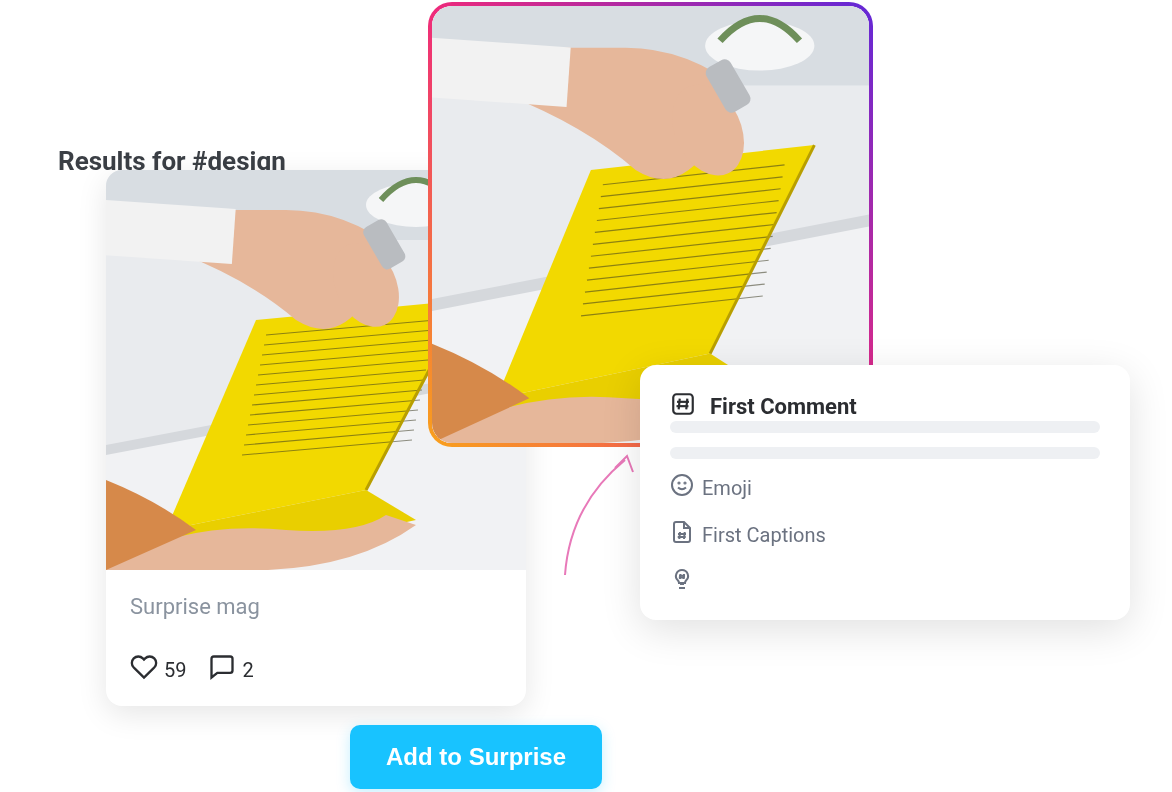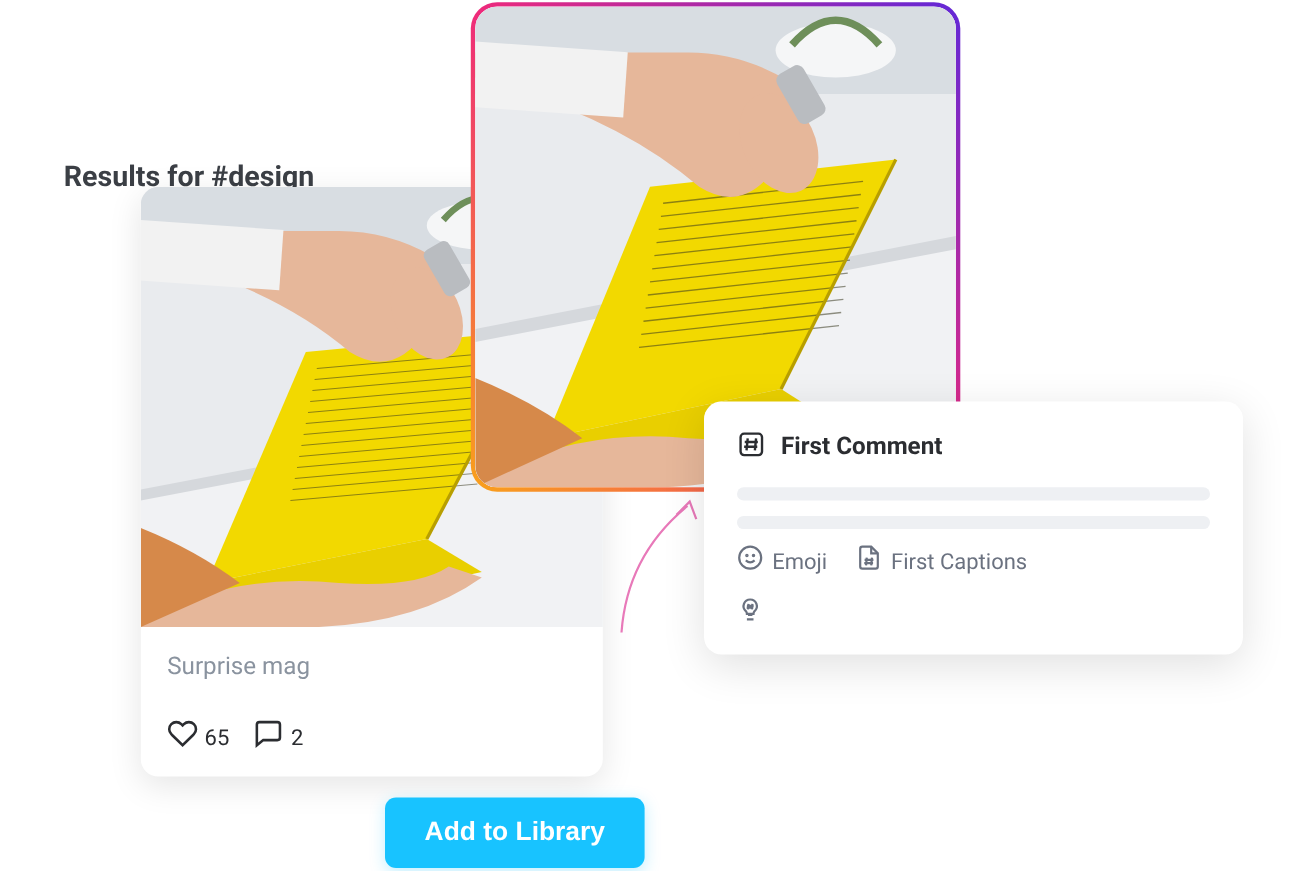--- a/index.html
+++ b/index.html
@@ -18,21 +18,21 @@
       top: 98px;
       font-size: 26px;
       font-weight: 700;
       color: #3b3f45;
       margin-top: 48px;
     }
 
     
     .post-card {
       position: absolute;
-      left: 128px;
+      left: 106px;
       top: 170px;
       width: 420px;
       border-radius: 16px;
       background: #fff;
       box-shadow: 0 8px 30px rgba(0,0,0,0.10);
       overflow: hidden;
     }
     .post-image {
       width: 100%;
       height: 400px;
@@ -104,41 +104,41 @@
       width: 490px;
       background: #fff;
       border-radius: 16px;
       box-shadow: 0 10px 40px rgba(0,0,0,0.12);
       padding: 26px 30px 24px 30px;
     }
     .panel-header {
       display: flex;
       align-items: center;
       gap: 14px;
-      margin-bottom: 22px;
     }
     .panel-header svg { width: 26px; height: 26px; stroke: #2b2d31; fill: none; stroke-width: 2; }
     .panel-title {
       font-size: 22px;
       font-weight: 700;
       color: #2b2d31;
     }
     .placeholder-line {
       height: 12px;
       background: #eef0f3;
       border-radius: 6px;
       margin-bottom: 14px;
     }
     .placeholder-line:first-of-type { width: 95%; }
     .placeholder-line:last-of-type { width: 97%; margin-bottom: 24px; }
 
     .panel-actions {
       display: flex;
       flex-wrap: wrap;
       gap: 18px 26px;
+      flex-direction: column;
     }
     .panel-action {
       display: flex;
       align-items: center;
       gap: 8px;
       color: #6b7280;
       font-size: 20px;
       cursor: pointer;
     }
     .panel-action svg { width: 24px; height: 24px; stroke: #6b7280; fill: none; stroke-width: 2; }
@@ -210,35 +210,35 @@
   </div>
   <div class="post-body">
     <div class="post-caption">Surprise mag</div>
     <div class="post-stats">
       <div class="stat">
         <span>
           <svg viewBox="0 0 24 24">
               <path d="M20.8 4.6a5.5 5.5 0 0 0-7.8 0L12 5.6l-1-1a5.5 5.5 0 0 0-7.8 7.8l1 1L12 21l7.8-7.6 1-1a5.5 5.5 0 0 0 0-7.8z"></path>
             </svg>
         </span>
-        <span>65</span>
+        <span>59</span>
       </div>
       <div class="stat">
         <span>
           <svg viewBox="0 0 24 24">
               <path d="M21 15a2 2 0 0 1-2 2H8l-5 4V5a2 2 0 0 1 2-2h14a2 2 0 0 1 2 2z"></path>
             </svg>
         </span>
         <span>2</span>
       </div>
     </div>
   </div>
 </div>
 
-<button class="add-library-btn">Add to Library</button>
+<button class="add-library-btn">Add to Surprise</button>
 
 <div class="featured-wrap">
   <div class="featured-inner">
     <svg class="mag-illustration" viewBox="0 0 440 440" preserveAspectRatio="xMidYMid slice">
       <rect width="440" height="440" fill="#e9ebee"></rect>
       <rect x="0" y="0" width="440" height="80" fill="#d8dde2"></rect>
       <ellipse cx="330" cy="40" rx="55" ry="25" fill="#f5f6f7"></ellipse>
       <path d="M290 35 Q330 -10 370 35" stroke="#6e8f5a" stroke-width="7" fill="none"></path>
       <polygon points="0,300 440,215 440,440 0,440" fill="#f1f2f4"></polygon>
       <polygon points="0,295 440,210 440,222 0,307" fill="#d5d8dc"></polygon>

